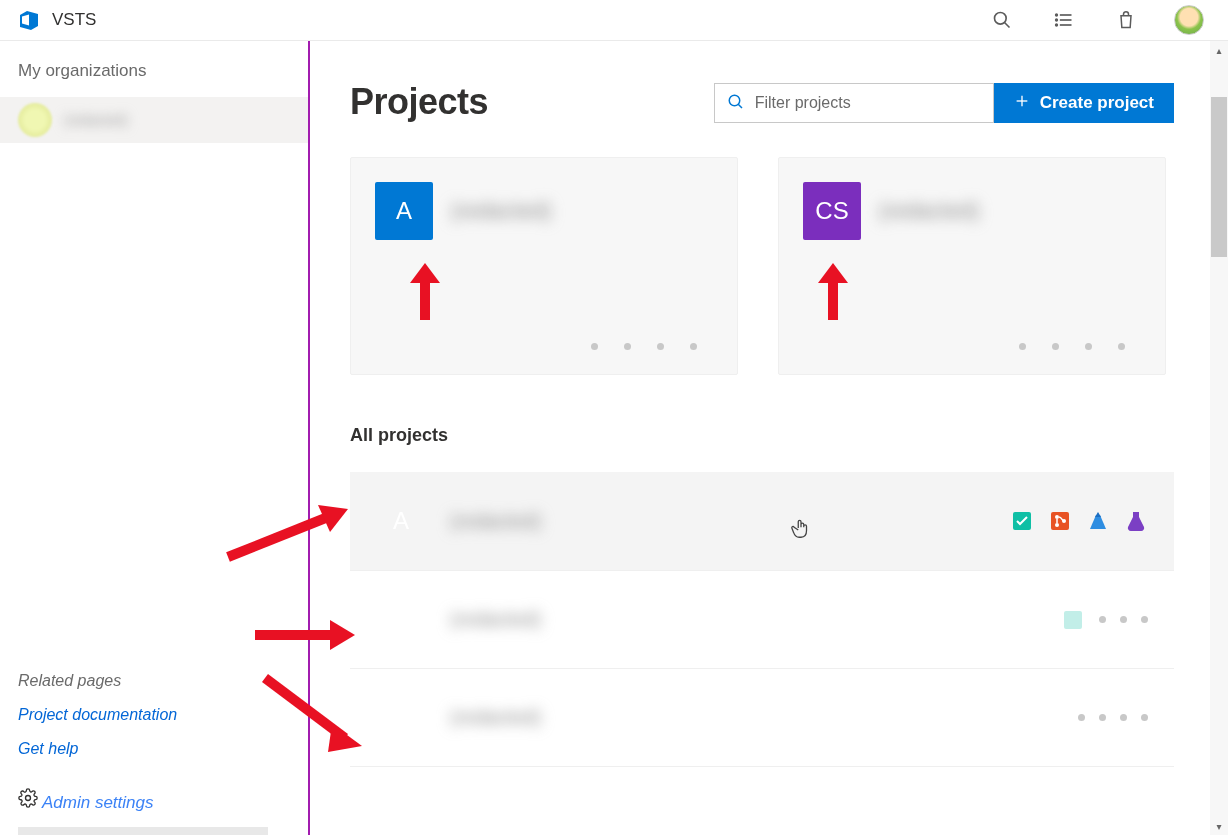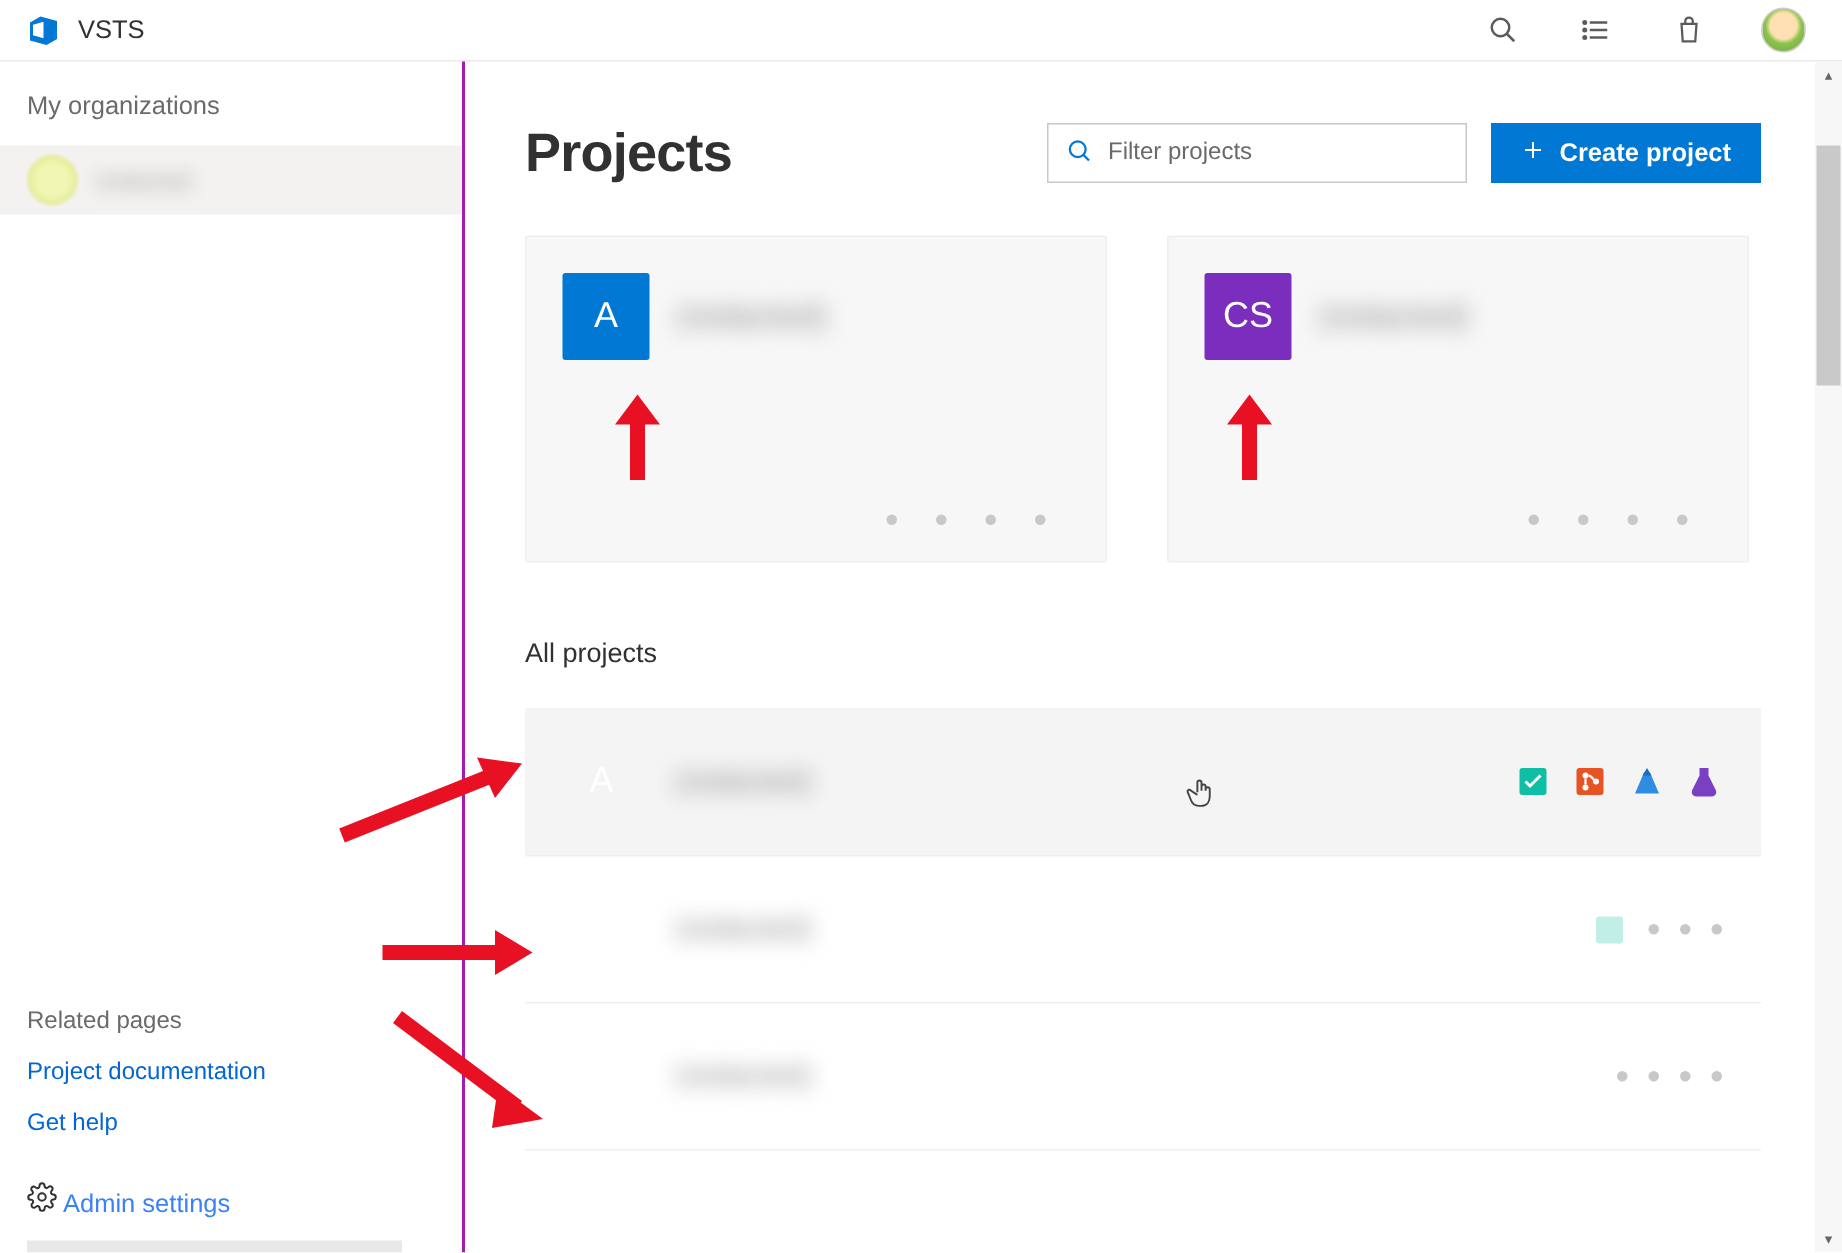--- a/index.html
+++ b/index.html
@@ -17,53 +17,53 @@
 
   
   .body { flex: 1; display: flex; min-height: 0; }
   .sidebar { width: 310px; border-right: 2px solid #a21caf; position: relative; display: flex; flex-direction: column; }
   .sidebar-top { padding: 20px 0 0 18px; }
   .sidebar-heading { font-size: 17px; color: #6a6a6a; padding: 0 0 16px 0; }
   .org-row { background: #f3f2f1; height: 46px; display: flex; align-items: center; padding-left: 18px; gap: 12px; }
   .org-avatar { width: 34px; height: 34px; border-radius: 50%; background: radial-gradient(circle, #f0f7b2 40%, #d9e08a 100%); filter: blur(1px); }
   .org-name { filter: blur(6px); color: #999; }
 
-  .sidebar-bottom { margin-top: auto; padding: 0 0 0 18px; }
+  .sidebar-bottom { margin-top: auto; padding: 0 0 0 18px; font-style: italic; }
   .related-heading { font-size: 16px; color: #6a6a6a; margin-bottom: 16px; }
   .related-link { display: block; color: #0366d6; font-size: 16px; margin-bottom: 16px; cursor: pointer; }
   .admin-row { display: flex; align-items: flex-end; gap: 4px; font-size: 17px; color: #3b82f6; padding: 14px 0; cursor: pointer; }
   .status-strip { height: 8px; background: #e8e8e8; width: 250px; }
 
   .main { flex: 1; position: relative; overflow: hidden; }
   .scroll-track { position: absolute; top: 0; right: 0; width: 18px; height: 100%; background: #f7f7f7; }
   .scroll-thumb { position: absolute; top: 56px; right: 1px; width: 16px; height: 160px; background: #c9c9c9; border-radius: 0; }
   .scroll-arrow { position: absolute; width: 18px; height: 18px; right: 0; display: flex; align-items: center; justify-content: center; color: #666; font-size: 10px; }
   .scroll-arrow.up { top: 0; }
   .scroll-arrow.down { bottom: 0; }
 
   .content { padding: 40px 54px 0 40px; }
-  .head-row { display: flex; align-items: center; margin-bottom: 34px; gap: 16px; }
+  .head-row { display: flex; align-items: flex-end; margin-bottom: 34px; }
   .page-title { font-size: 36px; font-weight: 700; letter-spacing: -0.5px; }
   .spacer { flex: 1; }
   .search-box { width: 280px; height: 40px; border: 1px solid #c8c8c8; display: flex; align-items: center; padding: 0 12px; gap: 10px; color: #6a6a6a; }
   .search-box input { border: none; outline: none; font-size: 16px; flex: 1; color: #a16207; }
   .search-box input::placeholder { color: #6a6a6a; }
   .create-btn { height: 40px; background: #0078d4; color: #fff; border: none; display: flex; align-items: center; padding: 16px 20px; font-size: 17px; font-weight: 600; gap: 10px; cursor: pointer; }
 
   .cards-row { display: flex; gap: 40px; margin-bottom: 50px; }
   .proj-card { width: 388px; height: 218px; background: #f7f7f7; border: 1px solid #efefef; border-radius: 2px; padding: 24px; position: relative; cursor: pointer; }
   .card-head { display: flex; align-items: center; gap: 18px; }
   .tile { width: 58px; height: 58px; display: flex; align-items: center; justify-content: center; color: #fff; font-size: 24px; border-radius: 2px; }
   .tile.blue { background: #0078d4; }
   .tile.purple { background: #7b2ebd; }
   .card-name { filter: blur(7px); font-size: 22px; color: #888; }
   .dot-row { position: absolute; bottom: 24px; right: 40px; display: flex; gap: 26px; }
   .dot { width: 7px; height: 7px; border-radius: 50%; background: #c8c8c8; }
 
-  .section-title { font-size: 18px; font-weight: 400; margin-bottom: 26px; }
+  .section-title { font-size: 18px; font-weight: 700; margin-bottom: 26px; }
 
   .proj-list { }
   .list-row { display: flex; align-items: center; height: 98px; padding: 0 26px 0 22px; border-top: 1px solid #efefef; position: relative; cursor: pointer; }
   .list-row:first-child { border-top: none; }
   .list-row.hover { background: #f4f4f4; }
   .list-tile { width: 58px; height: 58px; display: flex; align-items: center; justify-content: center; color: #fff; font-size: 24px; border-radius: 2px; margin-right: 20px; }
   .list-name { filter: blur(7px); font-size: 20px; color: #888; }
   .list-icons { margin-left: auto; display: flex; gap: 14px; align-items: center; }
   .svc-icon { width: 24px; height: 24px; display:flex; align-items:center; justify-content:center; }
   .svc-dot { width: 7px; height: 7px; border-radius: 50%; background: #c8c8c8; }

